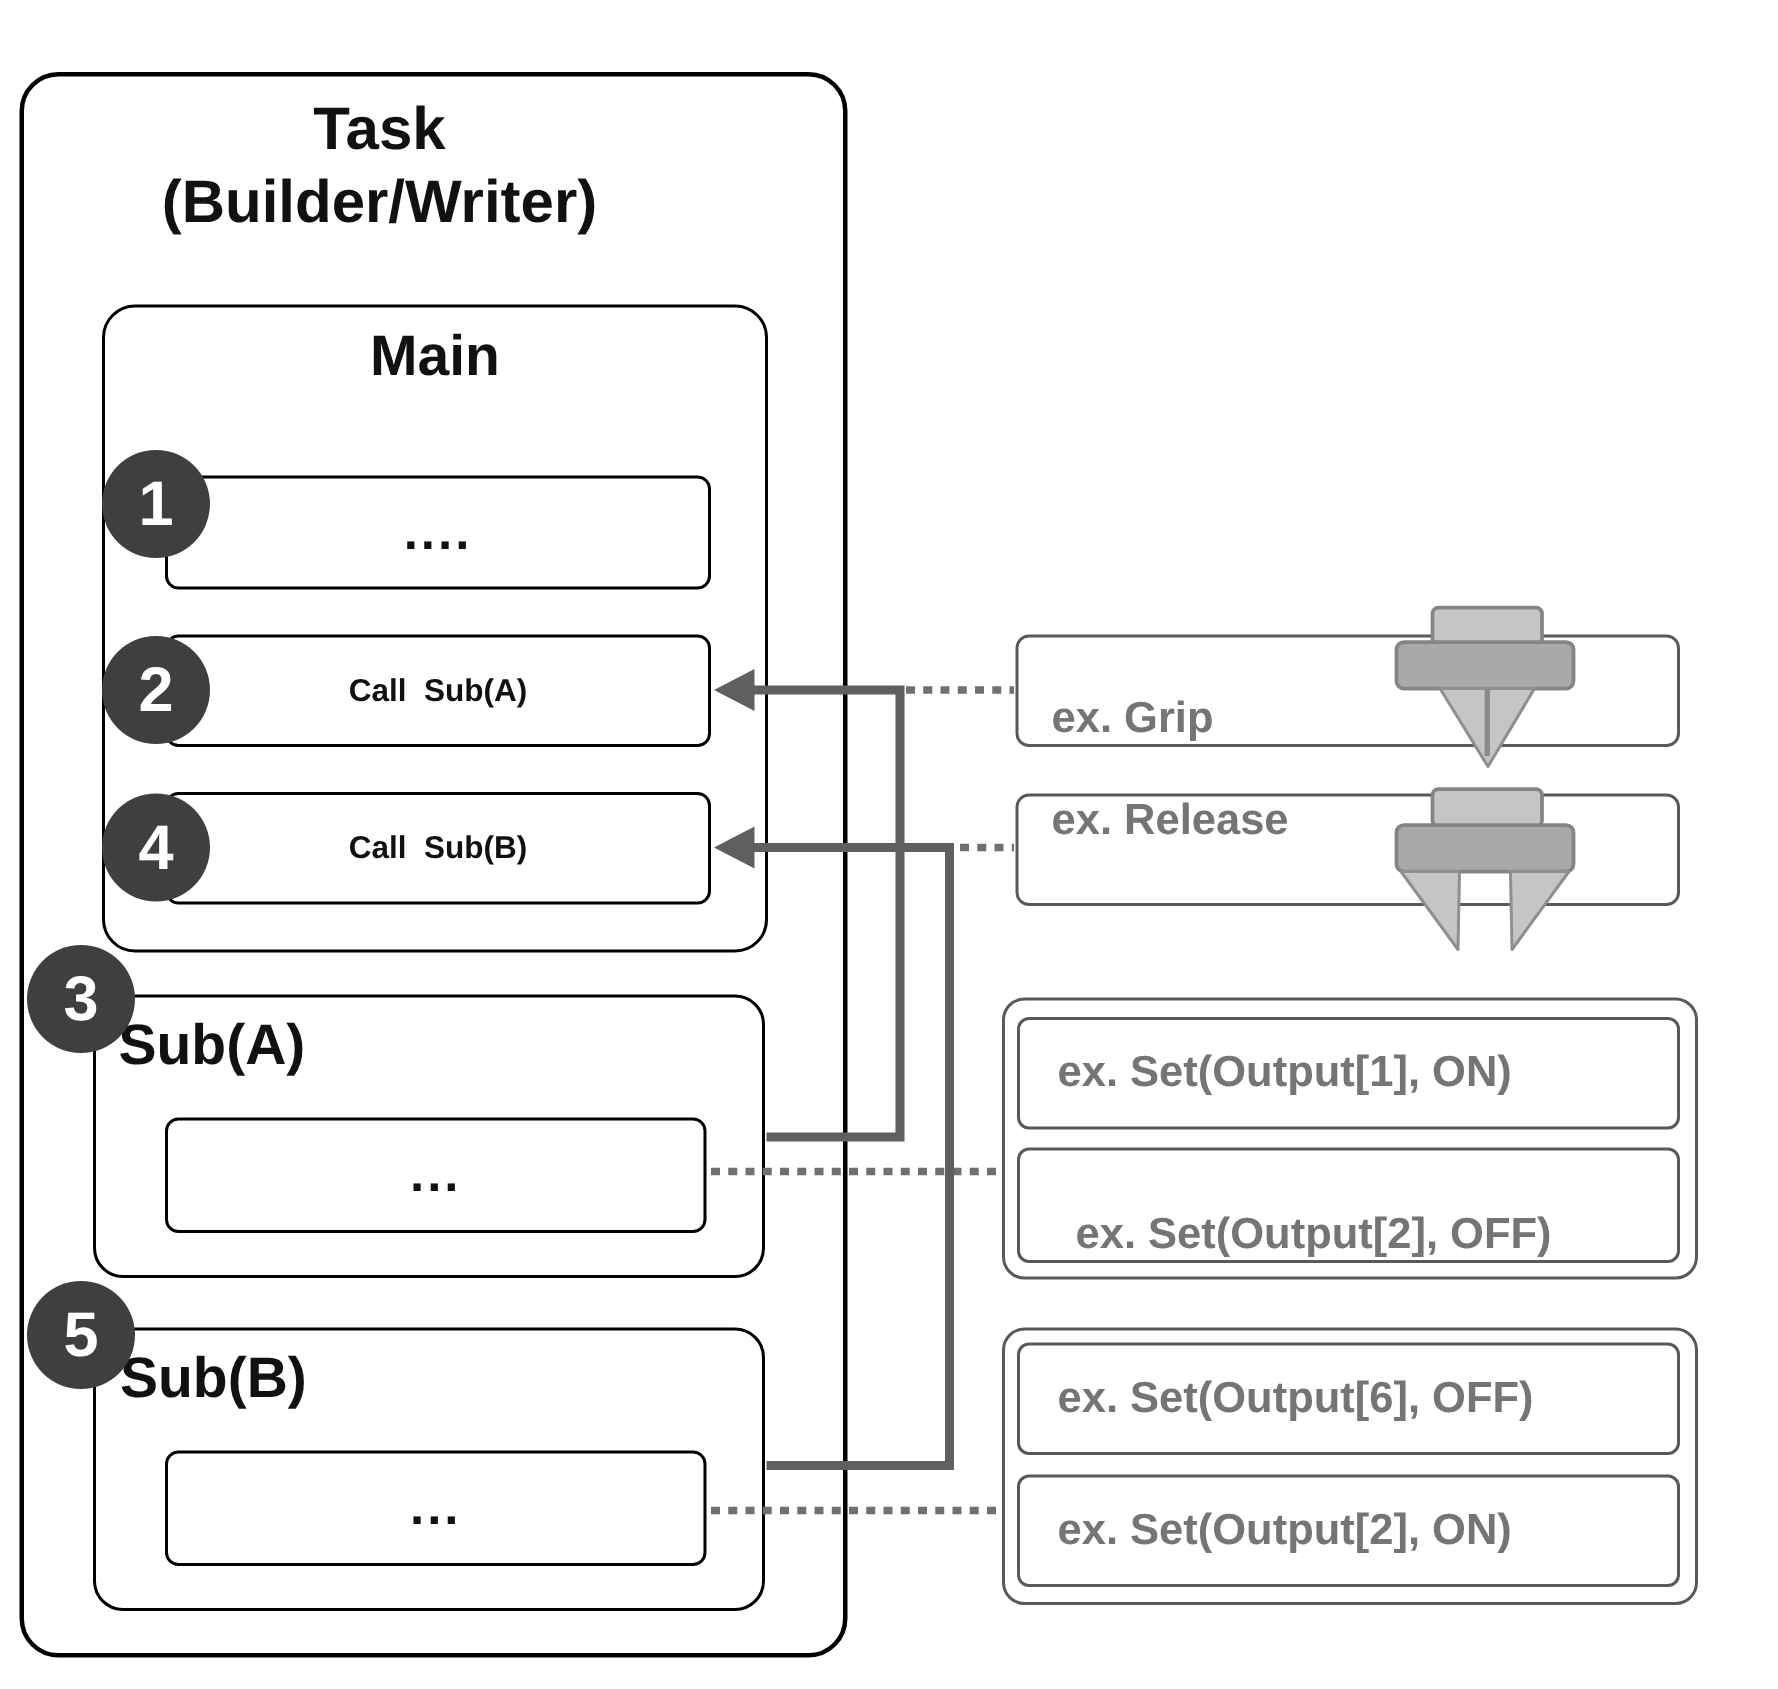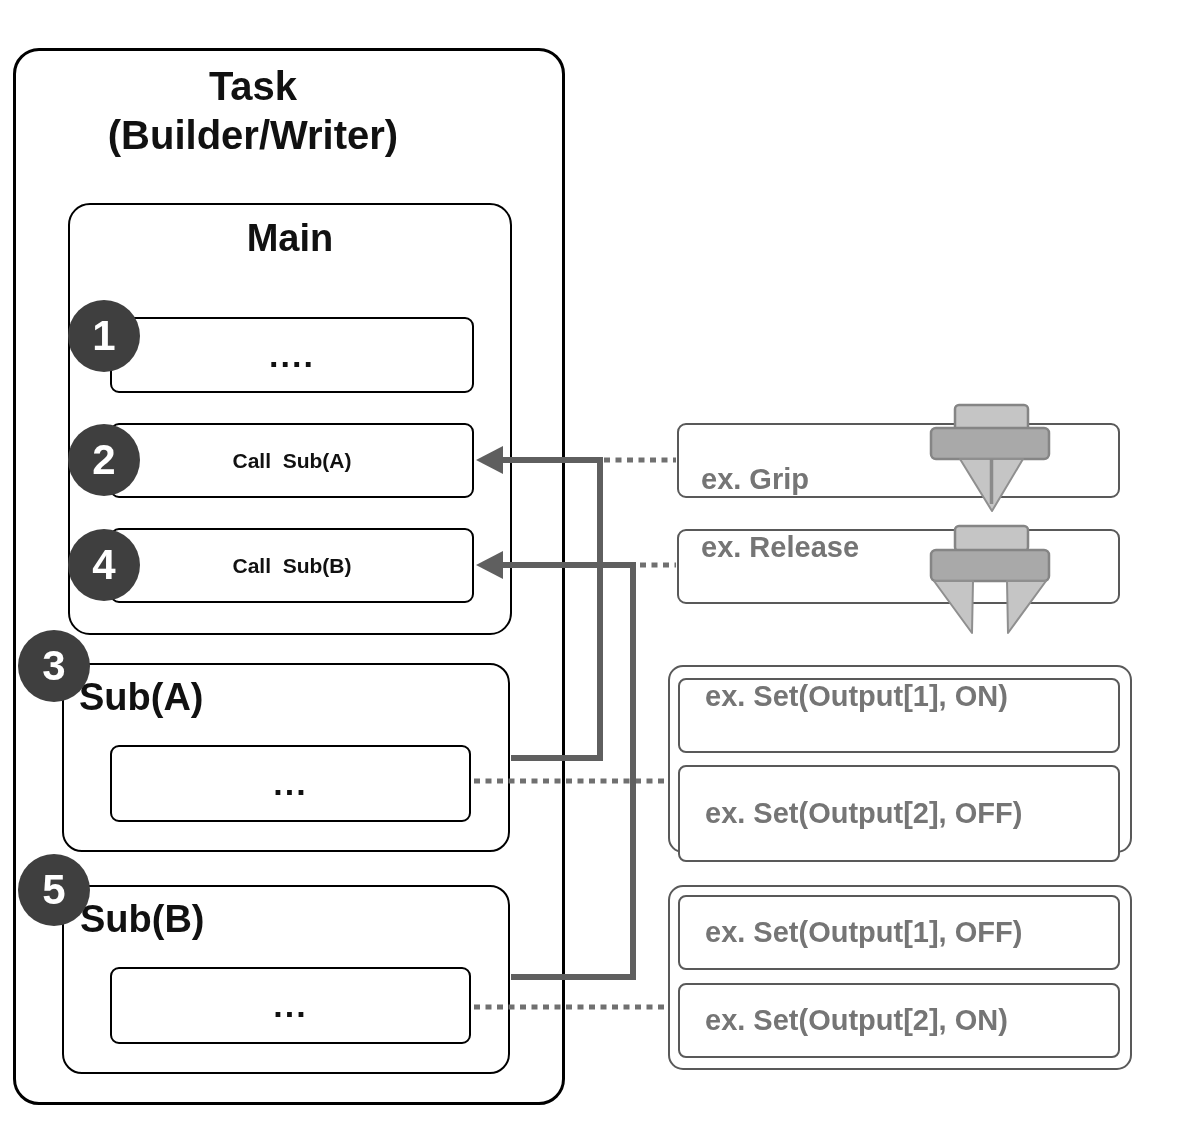--- a/index.html
+++ b/index.html
@@ -81,30 +81,30 @@
 
   <div class="abs graybox" style="left:677px;top:423px;width:443px;height:75px;border-radius:9px;display:flex;align-items:flex-end;">
     <span class="extext graytext" style="padding-left:22px;">ex. Grip</span>
   </div>
 
   <div class="abs graybox" style="left:677px;top:529px;width:443px;height:75px;border-radius:9px;display:flex;align-items:flex-start;">
     <span class="extext graytext" style="padding-left:22px;">ex. Release</span>
   </div>
 
   <div class="abs graybox" style="left:668px;top:665px;width:464px;height:188px;border-radius:15px;"></div>
-  <div class="abs graybox" style="left:678px;top:678px;width:442px;height:75px;border-radius:8px;display:flex;">
+  <div class="abs graybox" style="left:678px;top:678px;width:442px;height:75px;border-radius:8px;display:flex;align-items:center;">
     <span class="extext graytext" style="padding-left:25px;">ex. Set(Output[1], ON)</span>
   </div>
-  <div class="abs graybox" style="left:678px;top:765px;width:442px;height:97px;border-radius:8px;display:flex;align-items:center;">
+  <div class="abs graybox" style="left:678px;top:765px;width:442px;height:77px;border-radius:8px;display:flex;align-items:flex-end;padding-left:12px;">
     <span class="extext graytext" style="padding-left:25px;">ex. Set(Output[2], OFF)</span>
   </div>
 
   <div class="abs graybox" style="left:668px;top:885px;width:464px;height:185px;border-radius:15px;"></div>
   <div class="abs graybox" style="left:678px;top:895px;width:442px;height:75px;border-radius:8px;display:flex;align-items:center;">
-    <span class="extext graytext" style="padding-left:25px;">ex. Set(Output[1], OFF)</span>
+    <span class="extext graytext" style="padding-left:25px;">ex. Set(Output[6], OFF)</span>
   </div>
   <div class="abs graybox" style="left:678px;top:983px;width:442px;height:75px;border-radius:8px;display:flex;align-items:center;">
     <span class="extext graytext" style="padding-left:25px;">ex. Set(Output[2], ON)</span>
   </div>
 
   <svg class="overlay" width="1185" height="1126" viewBox="0 0 1185 1126">
 
     <line x1="604" y1="460" x2="676" y2="460" stroke="#707070" stroke-width="5" stroke-dasharray="6 5.5"></line>
     <line x1="640" y1="565" x2="676" y2="565" stroke="#707070" stroke-width="5" stroke-dasharray="6 5.5"></line>
     <line x1="474" y1="781" x2="666" y2="781" stroke="#707070" stroke-width="5" stroke-dasharray="6 5.5"></line>

